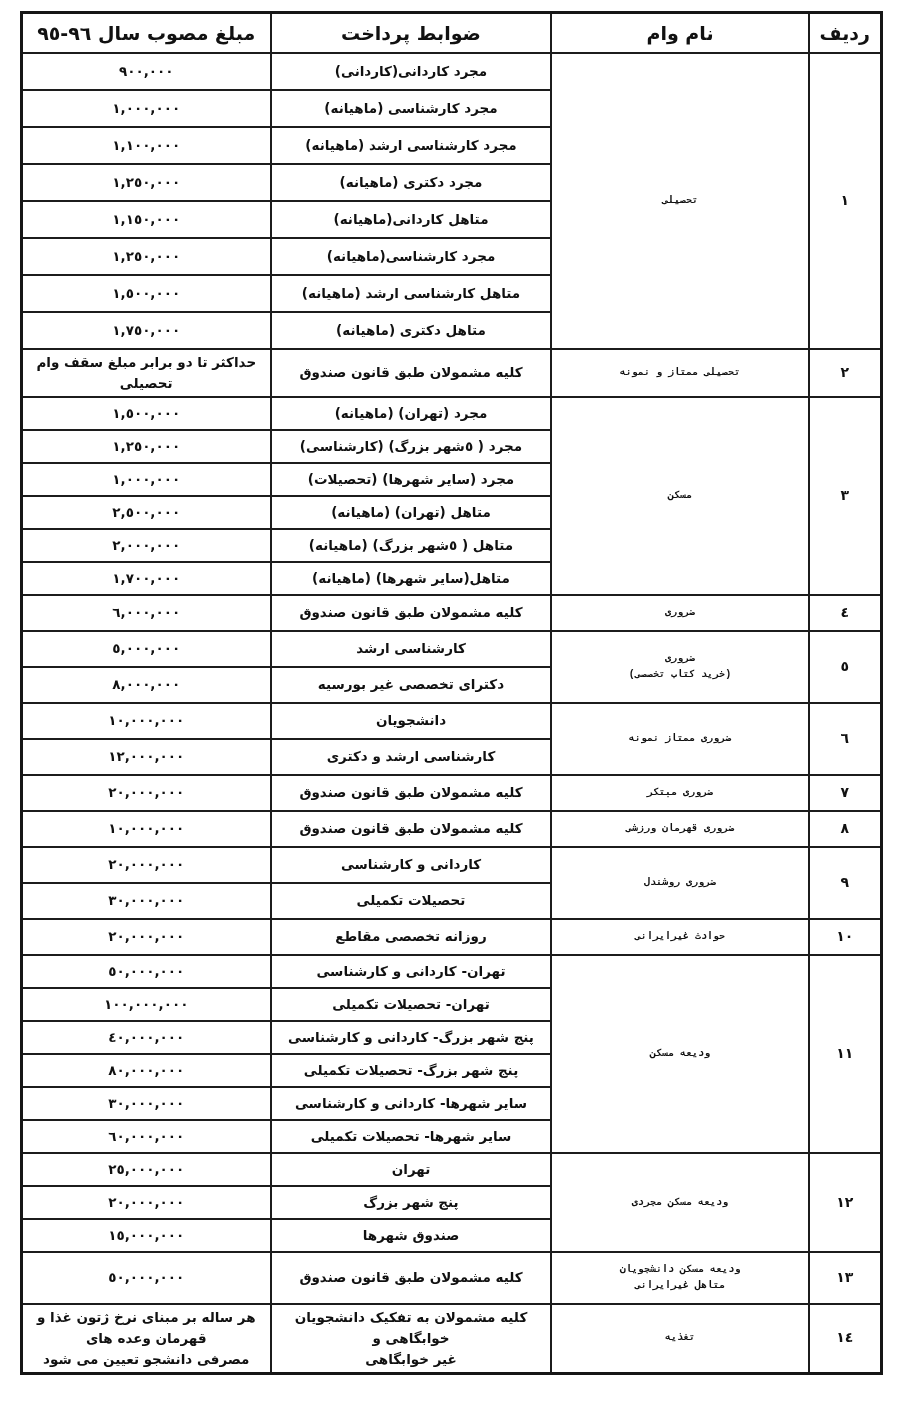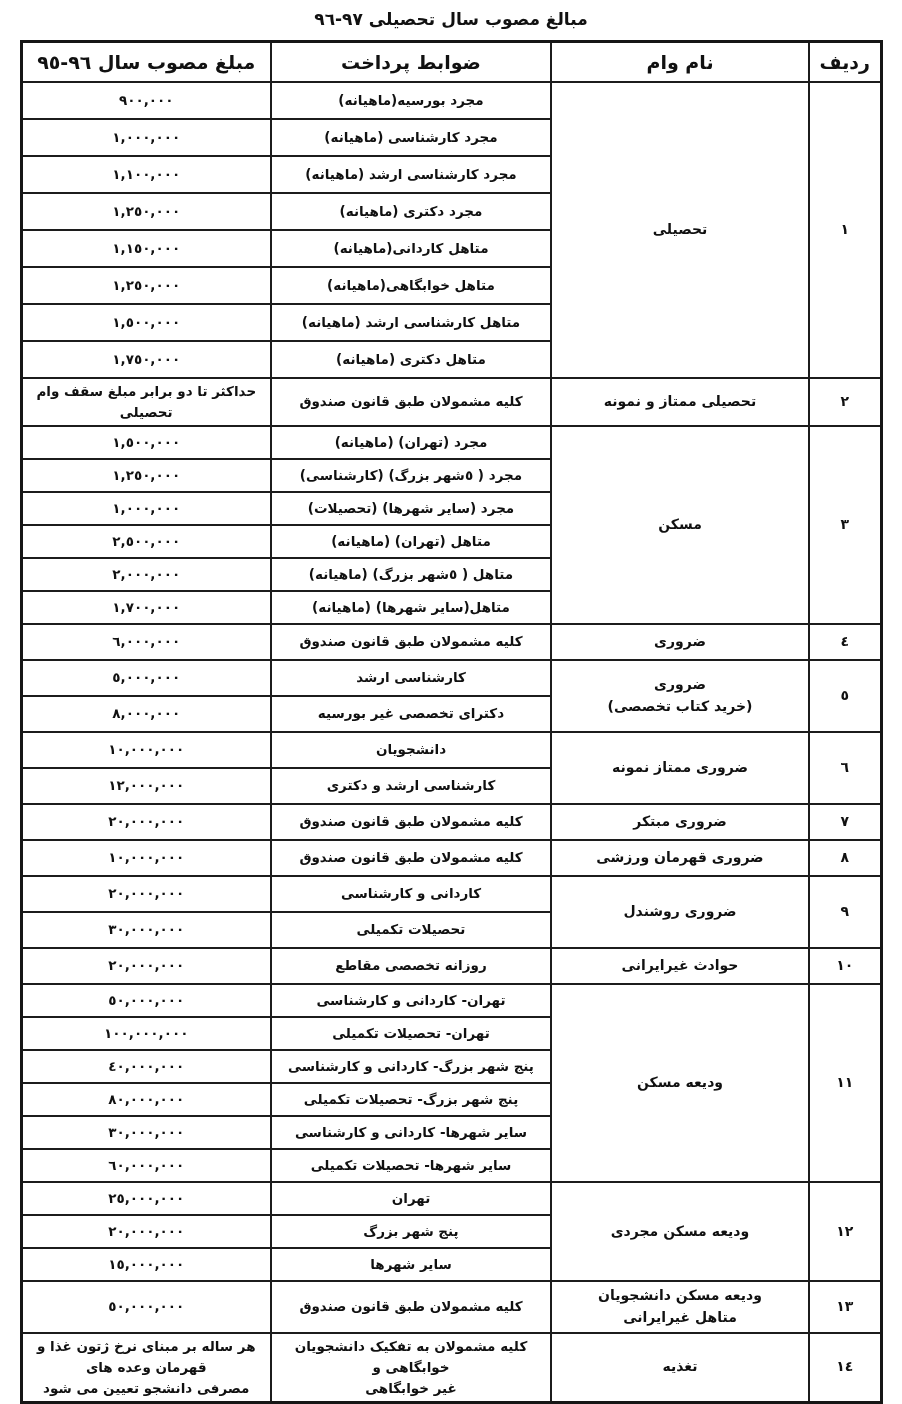--- a/index.html
+++ b/index.html
@@ -42,70 +42,69 @@
   }
   th {
     font-size: 19px;
     height: 34px;
   }
   td {
     font-size: 13.5px;
     line-height: 1.55;
   }
   td.no-cell   { font-size: 14px; }
-  td.name-cell { font-size: 14px; white-space: pre-line; }
+  td.name-cell { font-size: 10px; white-space: pre-line; font-family: Liberation Mono, monospace; }
   td.terms-cell  { white-space: pre-line; }
   td.amount-cell { white-space: pre-line; }
 </style>
 </head>
 <body>
 
 <div class="page">
-  <div class="doc-title">مبالغ مصوب سال تحصیلی ٩٧-٩٦</div>
 
   <table class="loans">
     <colgroup>
       <col style="width:72px">
       <col style="width:258px">
       <col style="width:280px">
       <col style="width:250px">
     </colgroup>
     <thead>
       <tr>
         <th>ردیف</th>
         <th>نام وام</th>
         <th>ضوابط پرداخت</th>
         <th>مبلغ مصوب سال ٩٦-٩٥</th>
       </tr>
     </thead>
     <tbody>
         <tr style="height: 37px;">
           <td class="no-cell" rowspan="8">١</td>
           <td class="name-cell" rowspan="8">تحصیلی</td>
-          <td class="terms-cell">مجرد بورسیه(ماهیانه)</td>
+          <td class="terms-cell">مجرد کاردانی(کاردانی)</td>
           <td class="amount-cell">٩٠٠,٠٠٠</td>
         </tr>
         <tr style="height: 37px;">
           <td class="terms-cell">مجرد کارشناسی (ماهیانه)</td>
           <td class="amount-cell">١,٠٠٠,٠٠٠</td>
         </tr>
         <tr style="height: 37px;">
           <td class="terms-cell">مجرد  کارشناسی ارشد (ماهیانه)</td>
           <td class="amount-cell">١,١٠٠,٠٠٠</td>
         </tr>
         <tr style="height: 37px;">
           <td class="terms-cell">مجرد  دکتری (ماهیانه)</td>
           <td class="amount-cell">١,٢٥٠,٠٠٠</td>
         </tr>
         <tr style="height: 37px;">
           <td class="terms-cell">متاهل  کاردانی(ماهیانه)</td>
           <td class="amount-cell">١,١٥٠,٠٠٠</td>
         </tr>
         <tr style="height: 37px;">
-          <td class="terms-cell">متاهل  خوابگاهی(ماهیانه)</td>
+          <td class="terms-cell">مجرد  کارشناسی(ماهیانه)</td>
           <td class="amount-cell">١,٢٥٠,٠٠٠</td>
         </tr>
         <tr style="height: 37px;">
           <td class="terms-cell">متاهل  کارشناسی ارشد (ماهیانه)</td>
           <td class="amount-cell">١,٥٠٠,٠٠٠</td>
         </tr>
         <tr style="height: 37px;">
           <td class="terms-cell">متاهل دکتری (ماهیانه)</td>
           <td class="amount-cell">١,٧٥٠,٠٠٠</td>
         </tr>
@@ -226,21 +225,21 @@
           <td class="no-cell" rowspan="3">١٢</td>
           <td class="name-cell" rowspan="3">ودیعه مسکن مجردی</td>
           <td class="terms-cell">تهران</td>
           <td class="amount-cell">٢٥,٠٠٠,٠٠٠</td>
         </tr>
         <tr style="height: 33px;">
           <td class="terms-cell">پنج شهر بزرگ</td>
           <td class="amount-cell">٢٠,٠٠٠,٠٠٠</td>
         </tr>
         <tr style="height: 33px;">
-          <td class="terms-cell">سایر شهرها</td>
+          <td class="terms-cell">صندوق شهرها</td>
           <td class="amount-cell">١٥,٠٠٠,٠٠٠</td>
         </tr>
         <tr style="height: 52px;">
           <td class="no-cell">١٣</td>
           <td class="name-cell">ودیعه مسکن دانشجویان
 متاهل غیرایرانی</td>
           <td class="terms-cell">کلیه مشمولان طبق قانون صندوق</td>
           <td class="amount-cell">٥٠,٠٠٠,٠٠٠</td>
         </tr>
         <tr style="height: 66px;">

